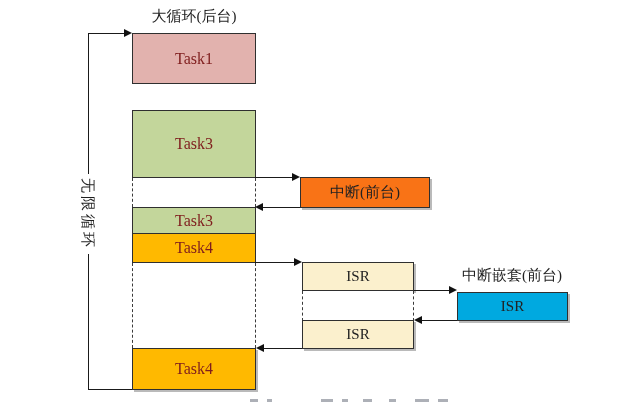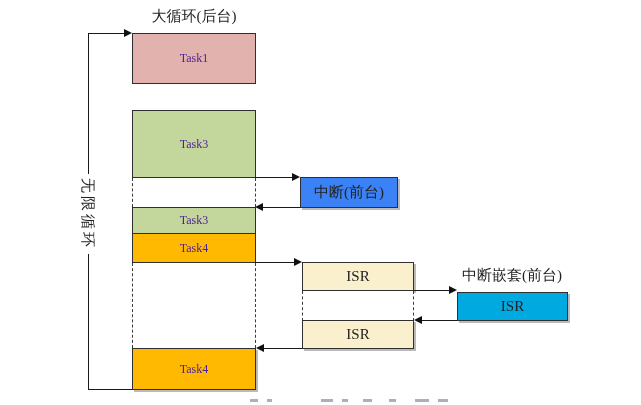--- a/index.html
+++ b/index.html
@@ -4,21 +4,21 @@
 <style>
   html,body{margin:0;padding:0;background:#ffffff;}
   .stage{
     position:relative;width:641px;height:405px;background:#ffffff;overflow:hidden;
     font-family:"Liberation Serif","DejaVu Serif",serif;color:#2b2b2b;
   }
   
   .block{
     position:absolute;box-sizing:border-box;left:132px;width:124px;
     border:1px solid #2f2f2f;display:flex;align-items:center;justify-content:center;
-    font-size:12px;color:#4c1d95;
+    font-size:16px;color:#7f1d1d;
   }
   
   .sbox{
     position:absolute;box-sizing:border-box;
     border:1px solid #2f2f2f;display:flex;align-items:center;justify-content:center;
     font-size:15px;color:#222;box-shadow:2px 2px 0 rgba(130,130,130,0.55);
   }
   .gap-dashed{
     position:absolute;box-sizing:border-box;
     border-left:1px dashed #3a3a3a;border-right:1px dashed #3a3a3a;background:#ffffff;
@@ -55,21 +55,21 @@
 
   <div class="gap-dashed" style="left:132px;top:178px;width:124px;height:29px;"></div>
 
   <div class="block" style="top: 207px; height: 27px; background: rgb(195, 214, 155);">Task3</div>
   <div class="block" style="top: 233px; height: 30px; background: rgb(255, 185, 0);">Task4</div>
 
   <div class="gap-dashed" style="left:132px;top:263px;width:124px;height:85px;"></div>
 
   <div class="block" style="top: 348px; height: 42px; box-shadow: rgba(130, 130, 130, 0.55) 2px 2px 0px; background: rgb(255, 185, 0);">Task4</div>
 
-  <div class="sbox" style="left: 300px; top: 177px; width: 98px; height: 31px; background: #3b82f6;">中断(前台)</div>
+  <div class="sbox" style="left: 300px; top: 177px; width: 130px; height: 31px; background: #f97316;">中断(前台)</div>
 
   <div class="sbox" style="left: 302px; top: 262px; width: 112px; height: 29px; background: rgb(251, 240, 205);">ISR</div>
   <div class="gap-dashed" style="left:302px;top:291px;width:112px;height:30px;"></div>
   <div class="sbox" style="left: 302px; top: 320px; width: 112px; height: 29px; background: rgb(251, 240, 205);">ISR</div>
 
   <div class="lbl" style="left:437px;top:266px;width:150px;text-align:center;">中断嵌套(前台)</div>
   <div class="sbox" style="left: 457px; top: 292px; width: 111px; height: 29px; background: rgb(0, 169, 224);">ISR</div>
 
   <div class="hline" style="left:255px;top:177px;width:38px;"></div>
   <div class="ah-r" style="left:292px;top:173px;"></div>

